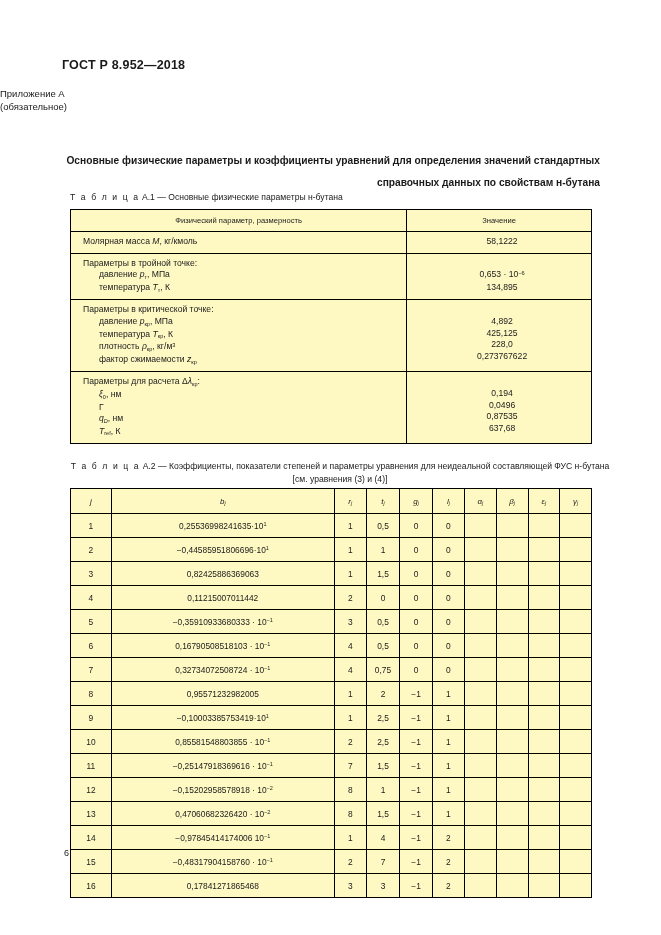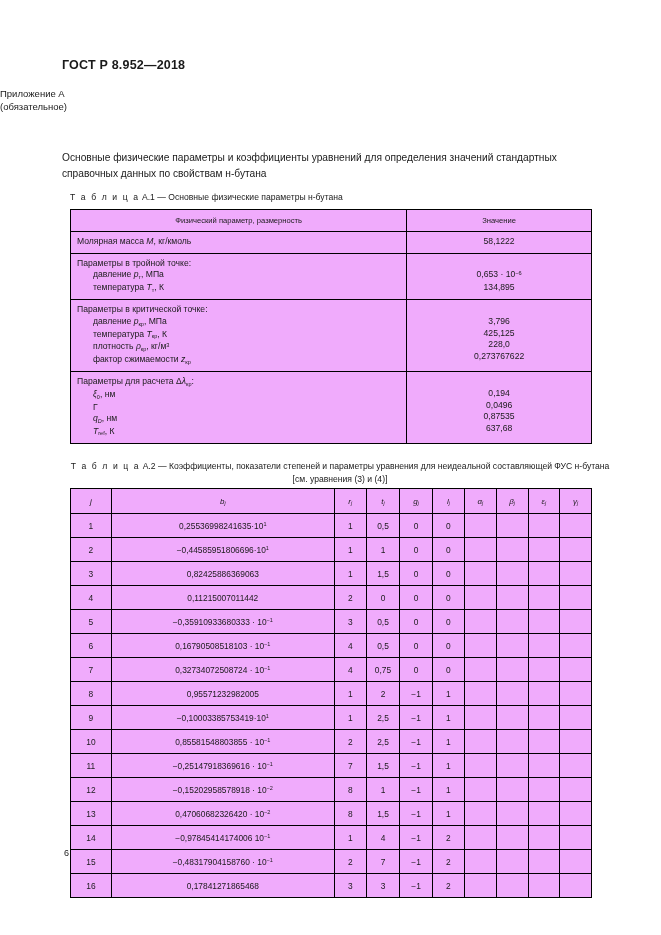--- a/index.html
+++ b/index.html
@@ -46,45 +46,45 @@
     line-height: 12.5px;
   }
   .annex-block .ln2 { display: block; }
 
   
   .annex-title {
     position: absolute;
     left: 62px;
     top: 150px;
     width: 538px;
-    text-align: left;
+    text-align: right;
     font-size: 10.2px;
-    font-weight: normal;
-    line-height: 16px;
+    font-weight: bold;
+    line-height: 22px;
   }
 
   
   .tbl-caption {
     position: absolute;
     left: 70px;
     width: 540px;
     font-size: 8.6px;
     line-height: 12.5px;
   }
   .tbl-caption .spaced {
     letter-spacing: 1.6px;
   }
   #caption-a1 { top: 191px; }
   #caption-a2 { top: 460px; text-align: center; }
 
   
   table {
     border-collapse: collapse;
     position: absolute;
-    background: #f0abfc;
+    background: #fef9c3;
   }
   table td, table th {
     border: 1px solid #000;
     font-weight: normal;
     vertical-align: top;
   }
 
   
   #table-a1 {
     left: 70px;
@@ -93,21 +93,21 @@
   }
   #table-a1 th {
     font-size: 7.6px;
     text-align: center;
     padding: 4px 4px 4px 4px;
     height: 13px;
     vertical-align: middle;
   }
   #table-a1 td {
     font-size: 8.6px;
-    padding: 4px 6px 5px 6px;
+    padding: 4px 6px 5px 12px;
     line-height: 11.6px;
   }
   #table-a1 td.val {
     text-align: center;
   }
   #table-a1 .c-param { width: 338px; }
   #table-a1 .c-val   { width: 182px; }
   .sub-line { display: block; padding-left: 16px; white-space: nowrap; }
   .v-line { display: block; }
 
@@ -217,21 +217,21 @@
       <tr>
         <td>
           Параметры в критической точке:
           <span class="sub-line">давление <i>p</i><sub>кр</sub>, МПа</span>
           <span class="sub-line">температура <i>T</i><sub>кр</sub>, К</span>
           <span class="sub-line">плотность <i>ρ</i><sub>кр</sub>, кг/м<sup>3</sup></span>
           <span class="sub-line">фактор сжимаемости <i>z</i><sub>кр</sub></span>
         </td>
         <td class="val">
           <span class="v-line" style="visibility:hidden">&nbsp;</span>
-          <span class="v-line">3,796</span>
+          <span class="v-line">4,892</span>
           <span class="v-line">425,125</span>
           <span class="v-line">228,0</span>
           <span class="v-line">0,273767622</span>
         </td>
       </tr>
 
       <tr>
         <td>
           Параметры для расчета Δ<i>λ</i><sub>кр</sub>:
           <span class="sub-line"><i>ξ</i><sub>0</sub>, нм</span>

